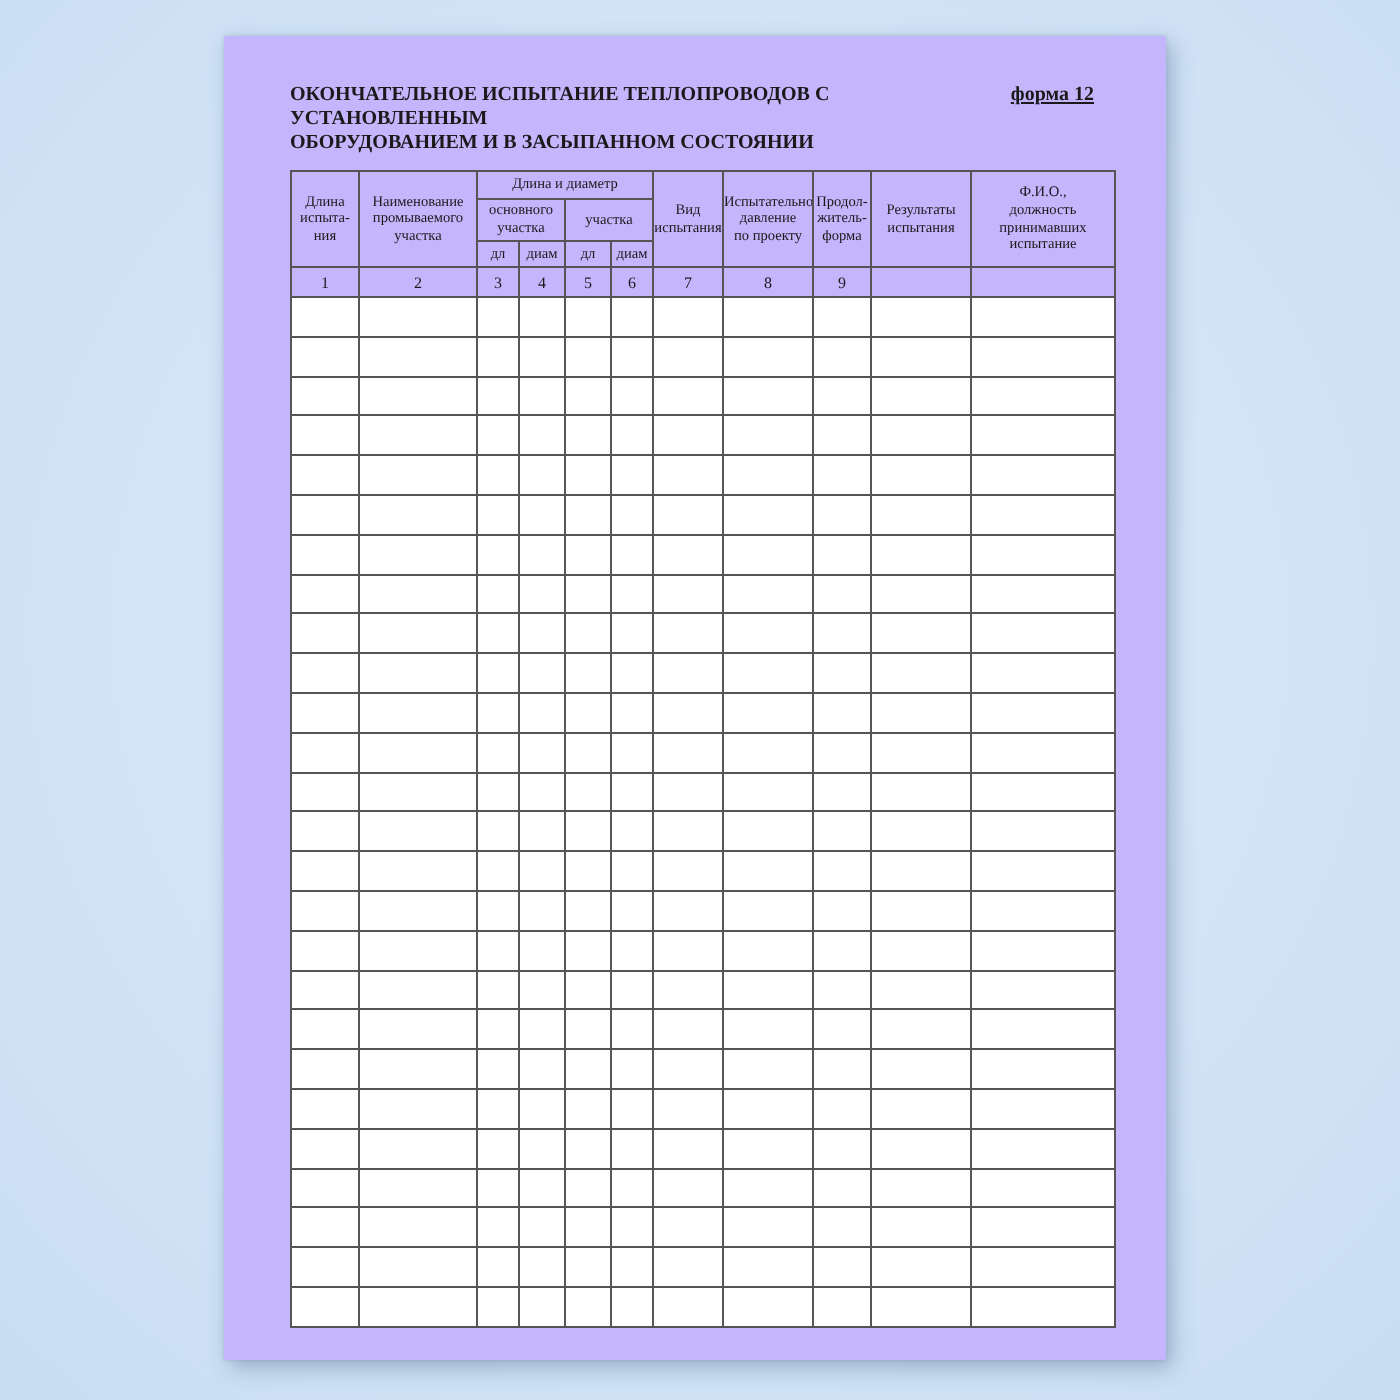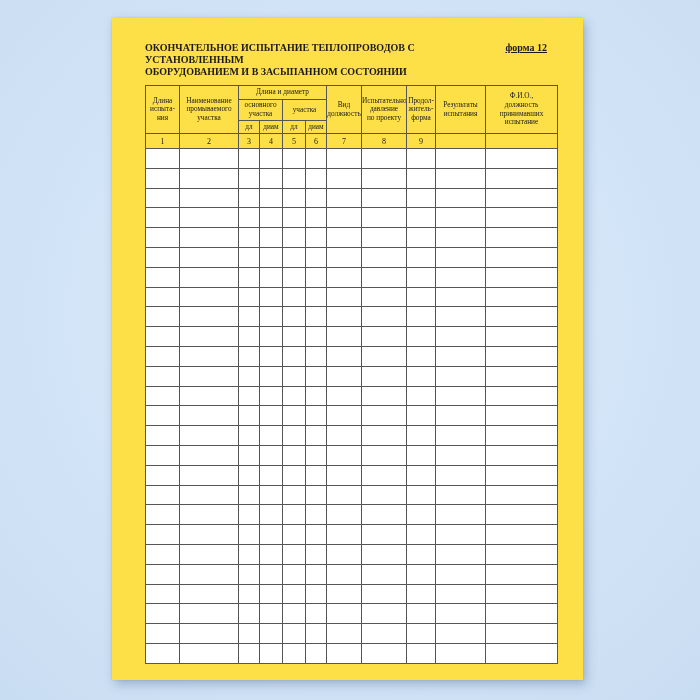--- a/index.html
+++ b/index.html
@@ -6,21 +6,21 @@
   html, body { width: 700px; height: 700px; overflow: hidden; }
   body {
     font-family: "Liberation Serif", "DejaVu Serif", serif;
     background: radial-gradient(circle at 50% 45%, #ddebfa 0%, #d2e4f7 55%, #c9ddf2 100%);
     position: relative;
   }
   .page {
     position: absolute;
     left: 112px; top: 18px;
     width: 471px; height: 662px;
-    background: #fde047;
+    background: #c4b5fd;
     box-shadow: 3px 4px 10px rgba(90, 115, 150, 0.45), 0 0 2px rgba(90, 115, 150, 0.25);
   }
   .content {
     position: absolute;
     left: 33px; top: 24px;
     width: 412px;
   }
   .title-row {
     display: flex;
     justify-content: space-between;
@@ -100,21 +100,21 @@
       <thead>
         <tr class="group-row">
           <th rowspan="3">Длина
 испыта-
 ния</th>
           <th rowspan="3">Наименование
 промываемого
 участка</th>
           <th colspan="4">Длина и диаметр</th>
           <th rowspan="3">Вид
-должность</th>
+испытания</th>
           <th rowspan="3">Испытательное
 давление
 по проекту</th>
           <th rowspan="3">Продол-
 житель-
 форма</th>
           <th rowspan="3">Результаты
 испытания</th>
           <th rowspan="3">Ф.И.О.,
 должность

